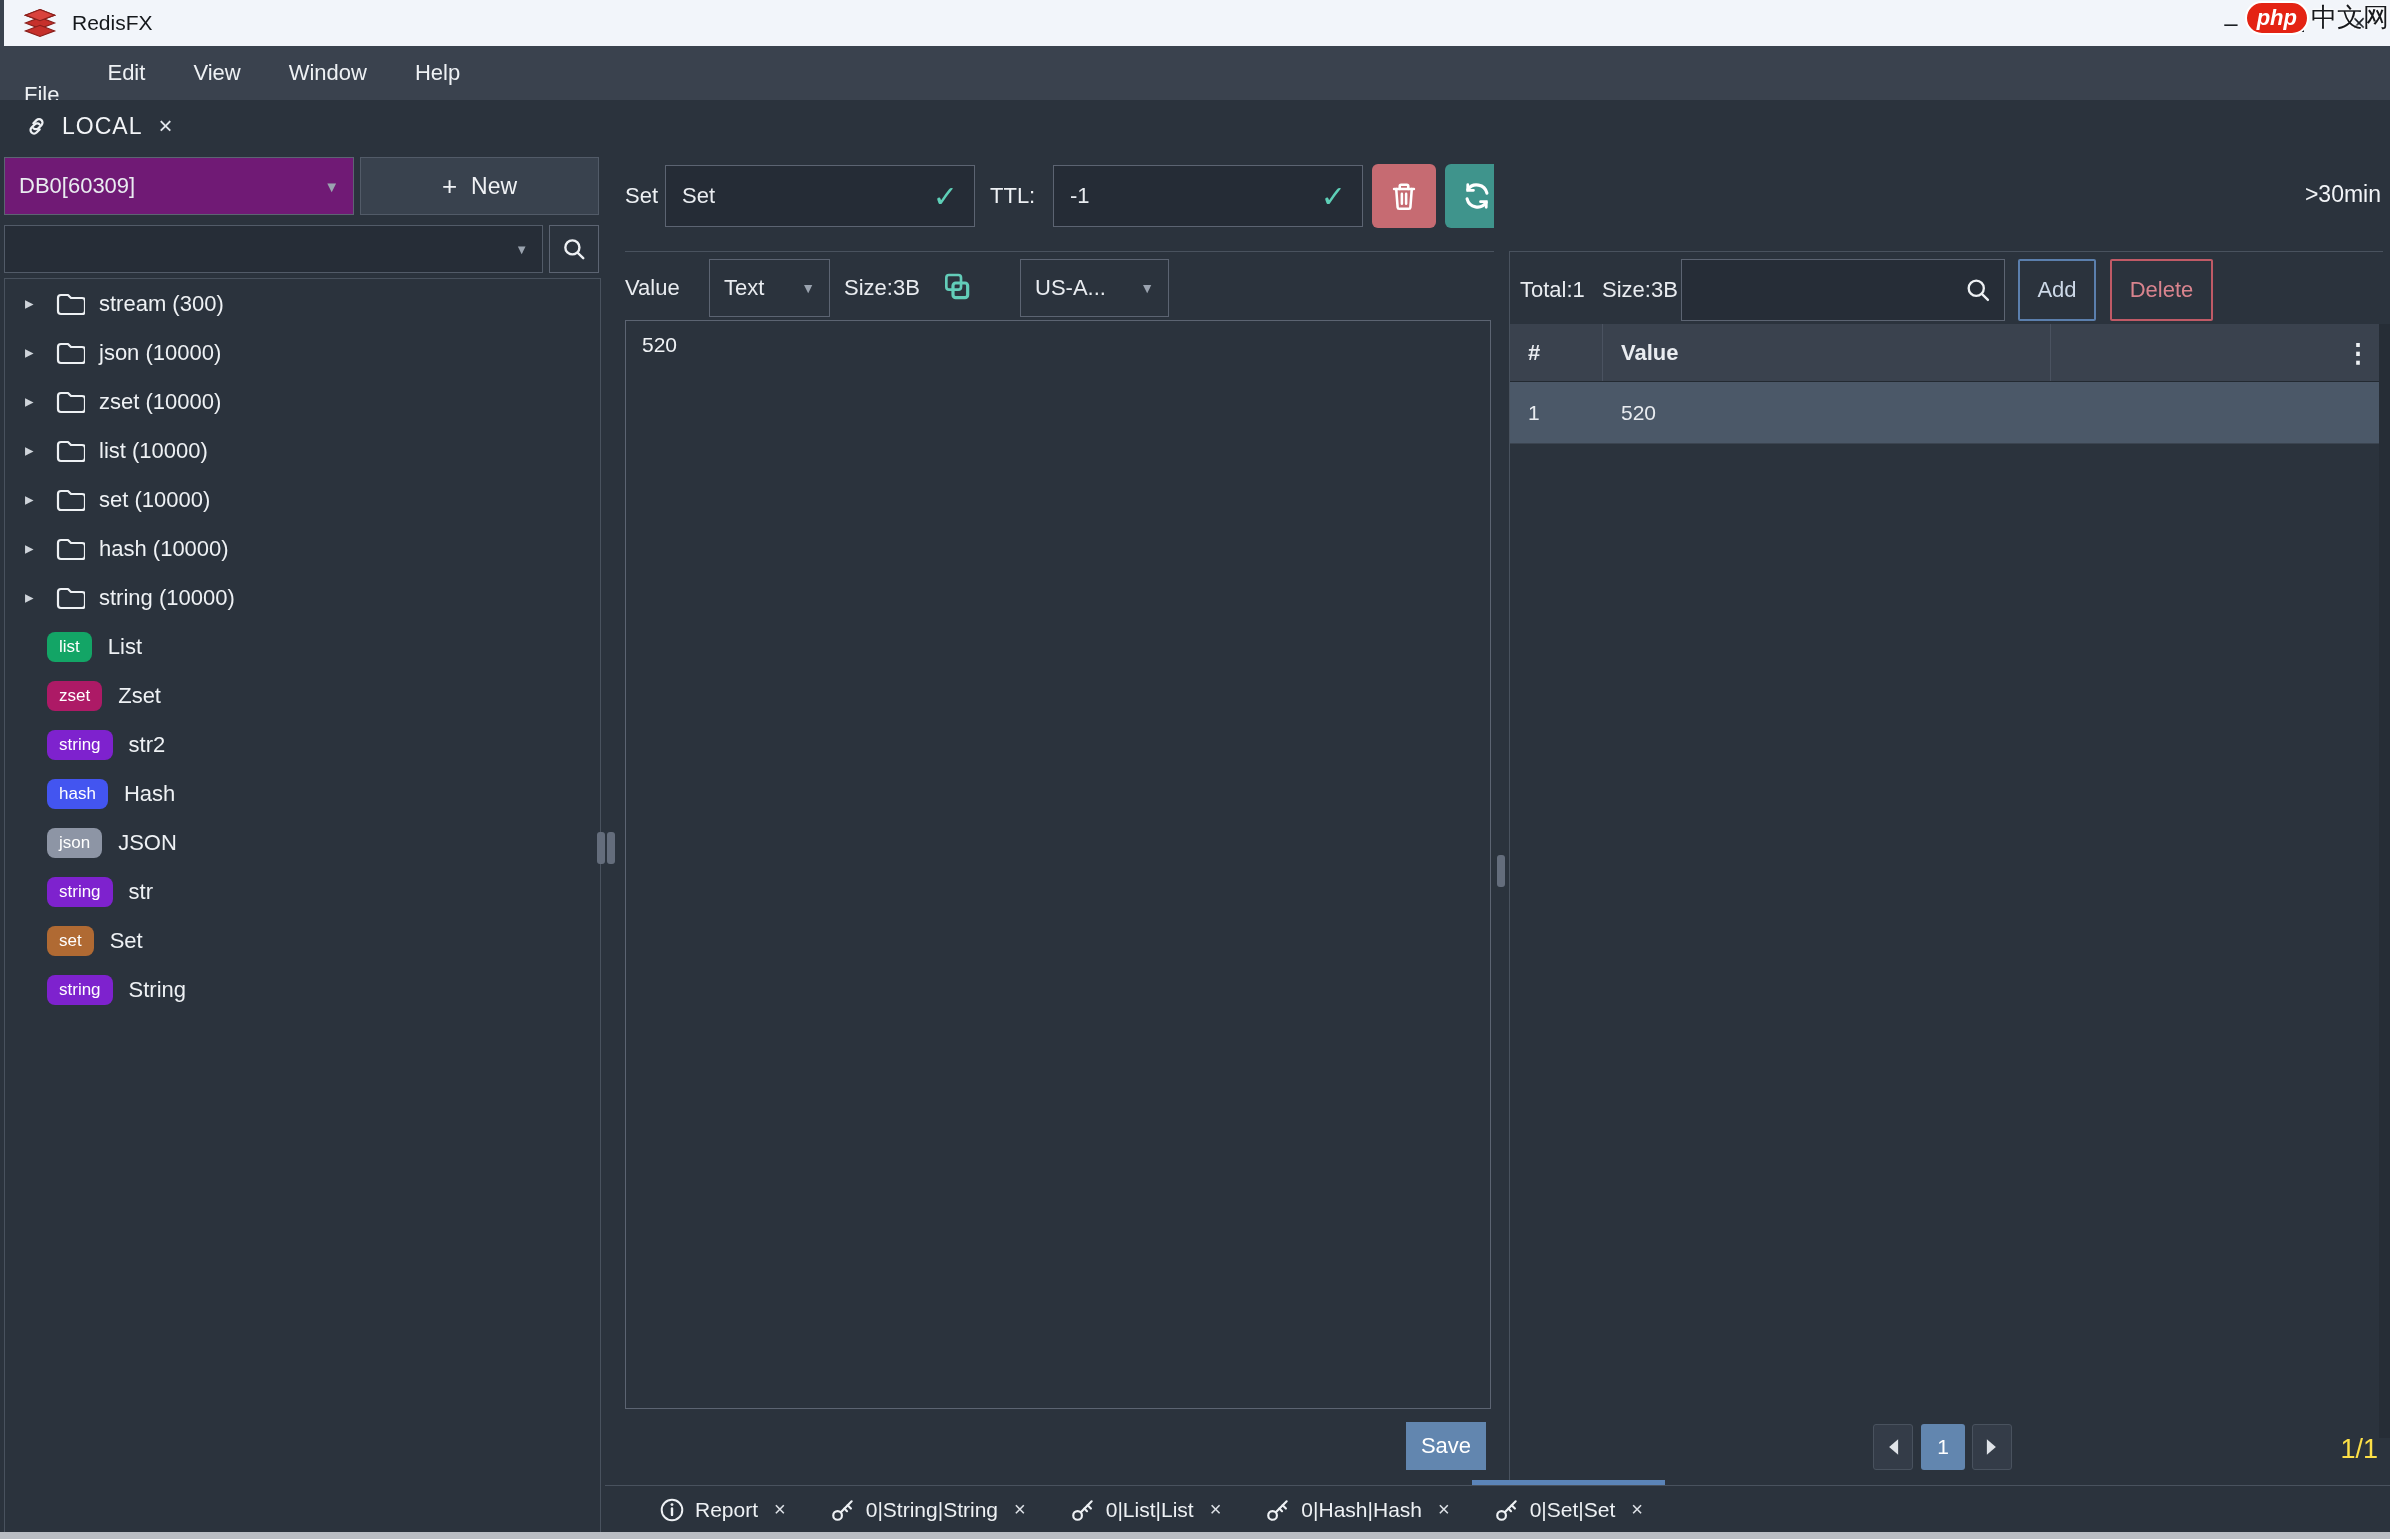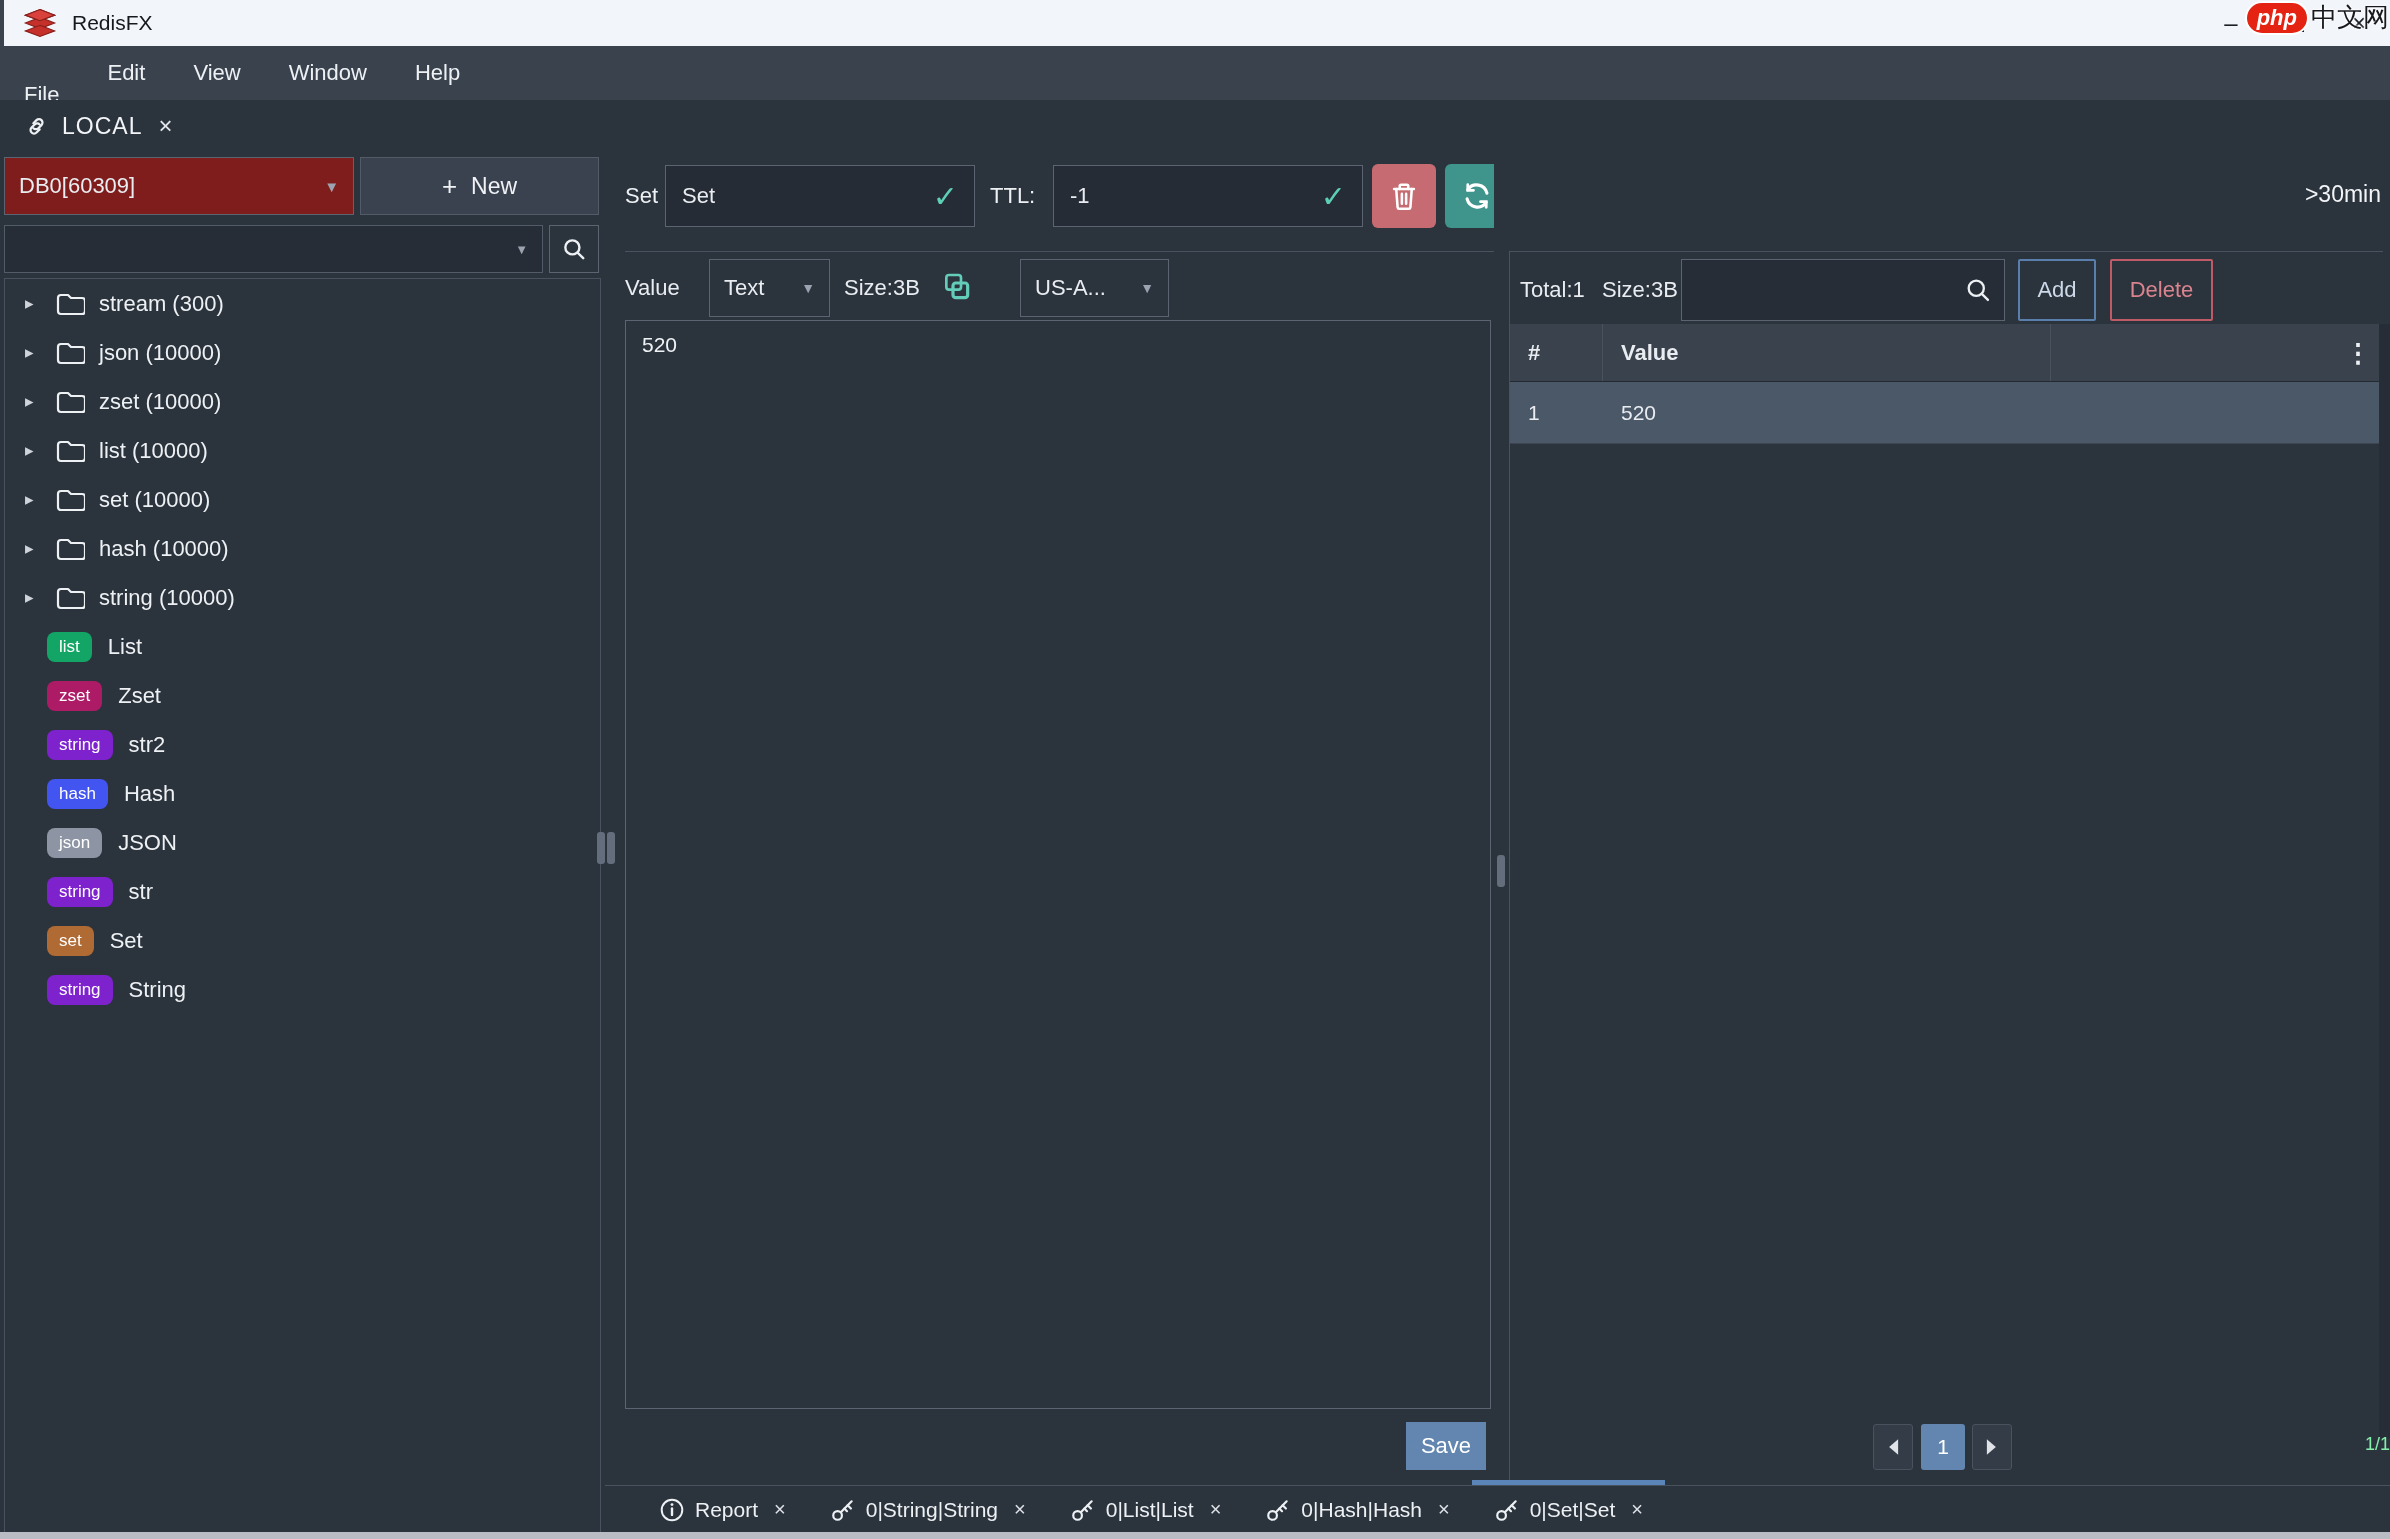--- a/index.html
+++ b/index.html
@@ -25,21 +25,21 @@
 
   
   .conn-tabbar { position:absolute; left:0; top:100px; width:2391px; height:52px; background:#2b333d; }
   .conn-tab { position:absolute; left:0; top:0; height:52px; display:flex; align-items:center; gap:12px; padding:0 16px 0 24px; }
   .conn-tab .lbl { font-size:23px; letter-spacing:1px; color:#f2f4f7; }
   .conn-tab .close { font-size:24px; color:#e3e7ec; margin-left:4px; }
   .conn-indicator { position:absolute; left:0; top:146px; width:170px; height:5px; background:#5b84b8; }
 
   
   .sidebar { position:absolute; left:0; top:151px; width:605px; height:1381px; background:#2b333d; }
-  .db-select { position:absolute; left:4px; top:6px; width:350px; height:58px; background:#7f1d1d; border:1px solid #5c6472; display:flex; align-items:center; padding:0 14px; font-size:22px; }
+  .db-select { position:absolute; left:4px; top:6px; width:350px; height:58px; background:#701a75; border:1px solid #5c6472; display:flex; align-items:center; padding:0 14px; font-size:22px; }
   .db-select .caret { margin-left:auto; }
   .caret { color:#9aa3af; font-size:15px; }
   .btn-new { position:absolute; left:360px; top:6px; width:239px; height:58px; background:#39424e; border:1px solid #525b68; display:flex; align-items:center; justify-content:center; gap:14px; font-size:23px; color:#f0f2f5; }
   .btn-new .plus { font-size:26px; }
   .search-row-input { position:absolute; left:4px; top:74px; width:539px; height:48px; background:#262d37; border:1px solid #525b68; display:flex; align-items:center; padding:0 14px; }
   .search-row-input .caret { margin-left:auto; font-size:13px; }
   .btn-search { position:absolute; left:549px; top:74px; width:50px; height:48px; background:#2b333d; border:1px solid #5c6472; display:flex; align-items:center; justify-content:center; }
   .tree { position:absolute; left:4px; top:127px; width:597px; height:1401px; border:1px solid #49525e; overflow:hidden; }
   .tree-row { height:49px; display:flex; align-items:center; font-size:22px; color:#eef1f4; padding-left:20px; }
   .tree-row .tw { width:30px; color:#cfd4da; font-size:17px; }
@@ -87,21 +87,21 @@
   .c-idx { width:93px; }
   .c-val { width:448px; }
   .c-rest { flex:1; border-right:none !important; position:relative; }
   .kebab { position:absolute; right:8px; top:50%; transform:translateY(-50%); font-size:26px; color:#eef1f4; letter-spacing:0; line-height:18px; }
   .t-row { display:flex; height:62px; background:#4b5868; border-bottom:1px solid #3b4450; }
   .t-row .cell { display:flex; align-items:center; padding-left:18px; font-size:21px; }
   .t-scroll { position:absolute; left:869px; top:73px; width:13px; height:1114px; background:#262d36; }
   .pager { position:absolute; left:0; top:1171px; width:882px; height:52px; }
   .pg-btn { position:absolute; top:2px; width:40px; height:46px; background:#343c48; border:1px solid #49525e; color:#dfe3e8; font-size:16px; display:flex; align-items:center; justify-content:center; border-radius:3px; }
   .pg-num { position:absolute; left:411px; top:2px; width:44px; height:46px; background:#6286af; color:#fff; font-size:21px; display:flex; align-items:center; justify-content:center; border-radius:3px; }
-  .pg-info { position:absolute; right:2px; top:12px; font-size:18px; color:#86efac; }
+  .pg-info { position:absolute; right:14px; top:12px; font-size:27px; color:#fde047; }
 
   
   .bottom-strip { position:absolute; left:605px; top:1485px; width:1786px; height:48px; background:#2b333d; border-top:1px solid #49525e; display:flex; align-items:center; padding-left:32px; gap:0; }
   .b-tab { position:relative; height:48px; display:flex; align-items:center; gap:10px; padding:0 22px; font-size:21px; color:#eef1f4; }
   .b-tab .close { margin-left:6px; font-size:20px; color:#dfe3e8; }
   .b-tab.active::before { content:""; position:absolute; left:0; right:0; top:-6px; height:5px; background:#5b84b8; }
   .bottom-edge { position:absolute; left:0; top:1532px; width:2391px; height:7px; background:#b9bdc3; }
 
   svg.ic { display:block; }
 </style>

